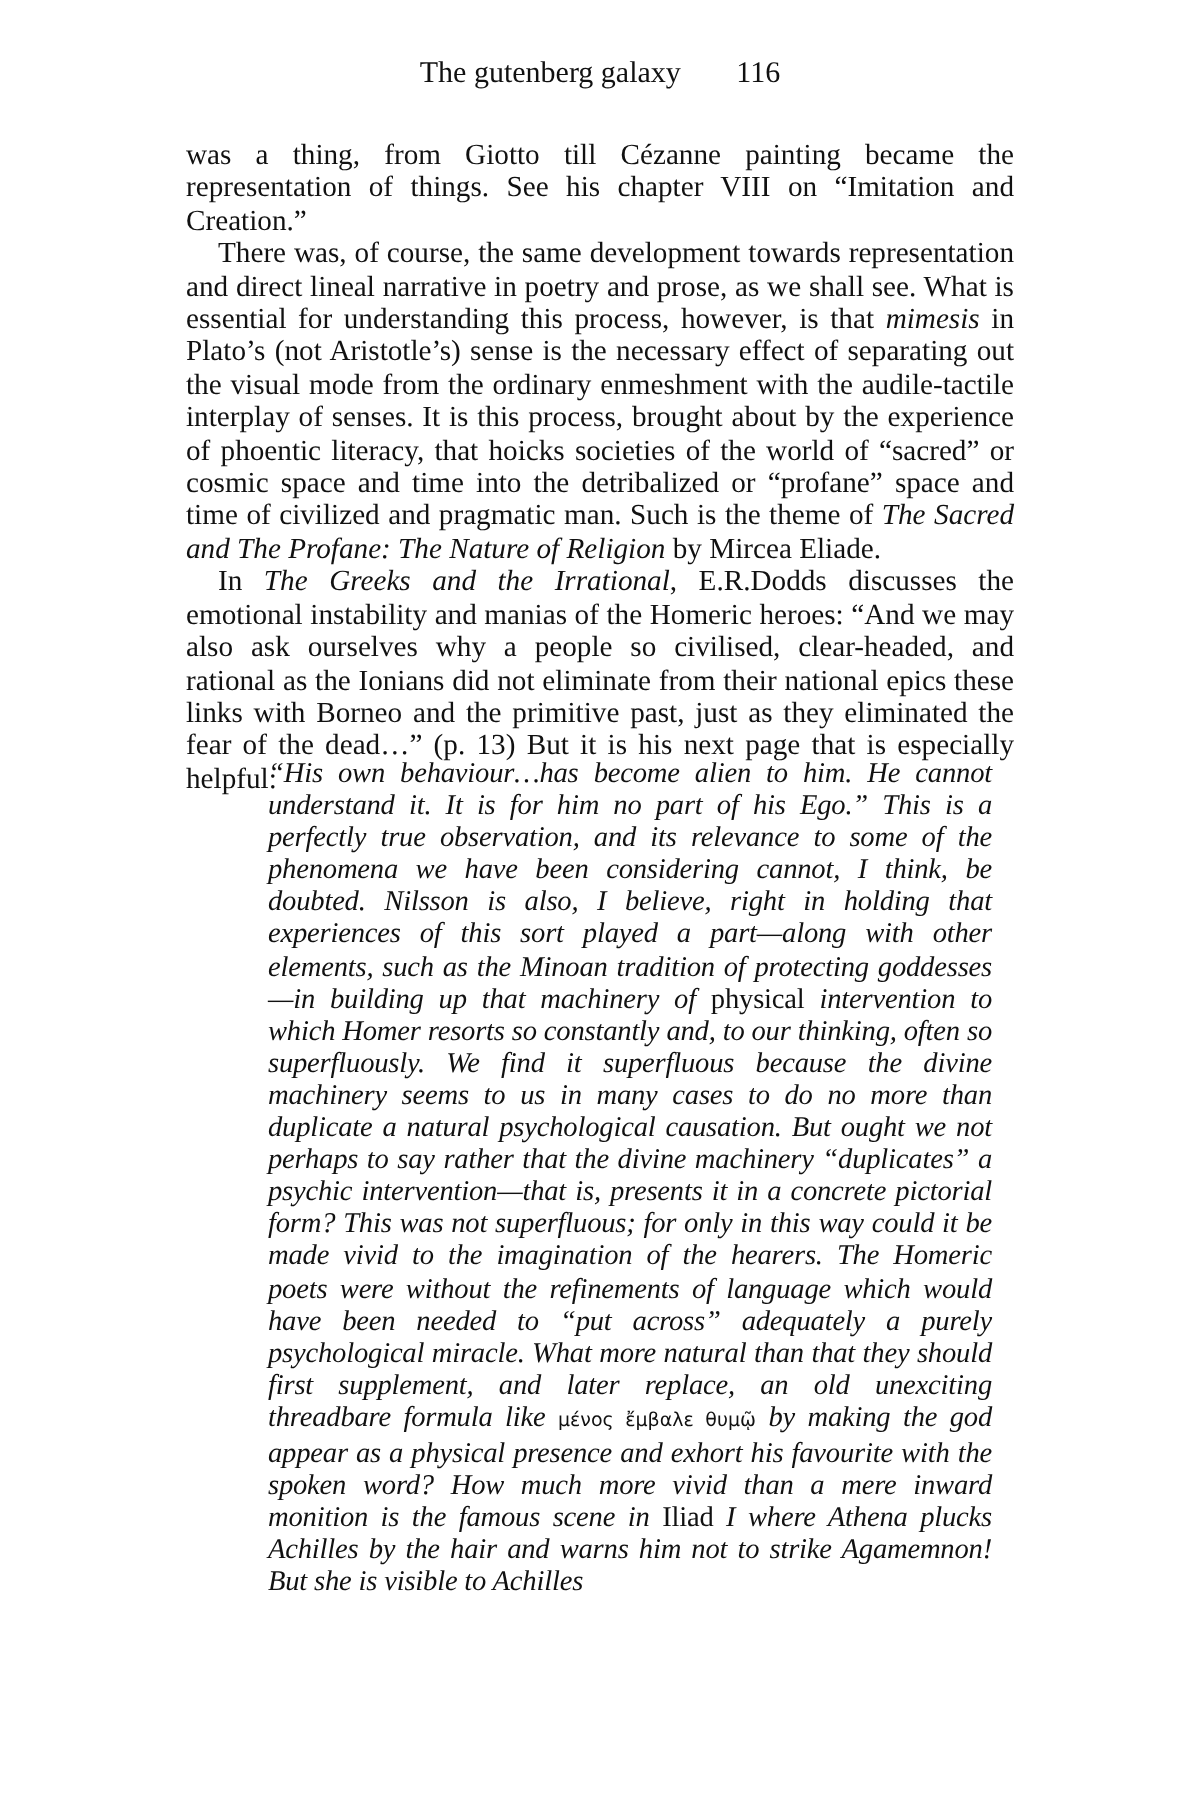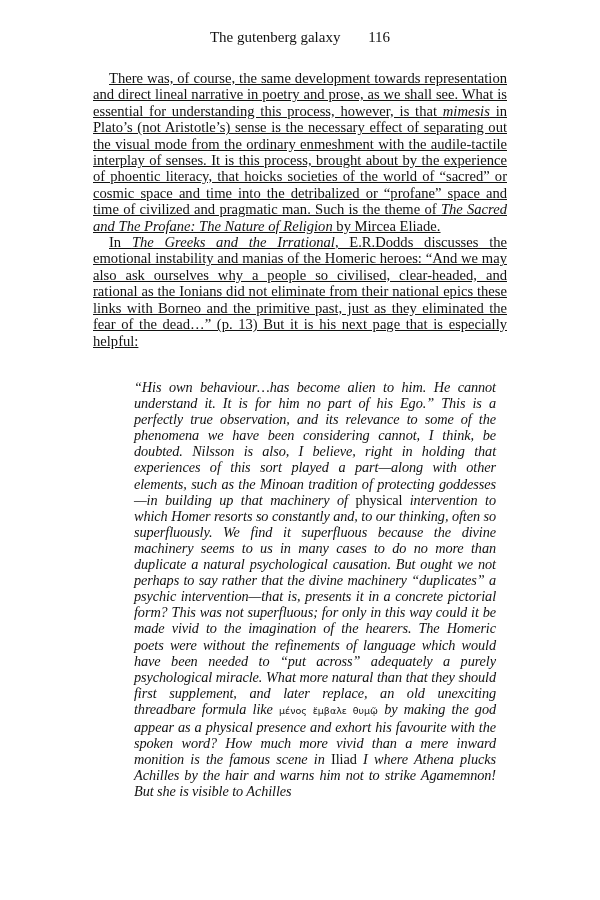--- a/index.html
+++ b/index.html
@@ -31,21 +31,21 @@
       left: 93px;
       width: 414px;
       font-size: 14.6px;
       line-height: 16.4px;
       text-align: justify;
     }
     .body-text p {
       margin: 0;
       text-align: justify;
     }
-    .body-text p.indent { text-indent: 16px; text-decoration: underline; }
+    .body-text p.indent { text-indent: 16px; }
     .body-text .cont { text-indent: 0; }
     .blockquote {
       position: absolute;
       top: 379px;
       left: 134px;
       width: 362px;
       font-size: 14.3px;
       line-height: 16.1px;
       text-align: justify;
       font-style: italic;
@@ -62,20 +62,23 @@
   </style>
 </head>
 <body>
 
 <div class="running-head">
   <span class="title">The gutenberg galaxy</span>
   <span class="pageno">116</span>
 </div>
 
 <div class="body-text">
+  <p class="cont">
+    <span>was a thing, from Giotto till Cézanne painting became the representation of things. See his chapter VIII on “Imitation and Creation.”</span>
+  </p>
   <p class="indent">
     <span>There was, of course, the same development towards representation and direct lineal narrative in poetry and prose, as we shall see. What is essential for understanding this process, however, is that </span><em>mimesis</em><span> in Plato’s (not Aristotle’s) sense is the necessary effect of separating out the visual mode from the ordinary enmeshment with the audile-tactile interplay of senses. It is this process, brought about by the experience of phoentic literacy, that hoicks societies of the world of “sacred” or cosmic space and time into the detribalized or “profane” space and time of civilized and pragmatic man. Such is the theme of </span><em>The Sacred and The Profane: The Nature of Religion</em><span> by Mircea Eliade.</span>
   </p>
   <p class="indent">
     <span>In </span><em>The Greeks and the Irrational</em><span>, E.R.Dodds discusses the emotional instability and manias of the Homeric heroes: “And we may also ask ourselves why a people so civilised, clear-headed, and rational as the Ionians did not eliminate from their national epics these links with Borneo and the primitive past, just as they eliminated the fear of the dead…” (p. 13) But it is his next page that is especially helpful:</span>
   </p>
 </div>
 
 <div class="blockquote">
   <span>“His own behaviour…has become alien to him. He cannot understand it. It is for him no part of his Ego.” This is a perfectly true observation, and its relevance to some of the phenomena we have been considering cannot, I think, be doubted. Nilsson is also, I believe, right in holding that experiences of this sort played a part—along with other elements, such as the Minoan tradition of protecting goddesses—in building up that machinery of </span><span class="roman">physical</span><span> intervention to which Homer resorts so constantly and, to our thinking, often so superfluously. We find it superfluous because the divine machinery seems to us in many cases to do no more than duplicate a natural psychological causation. But ought we not perhaps to say rather that the divine machinery “duplicates” a psychic intervention—that is, presents it in a concrete pictorial form? This was not superfluous; for only in this way could it be made vivid to the imagination of the hearers. The Homeric poets were without the refinements of language which would have been needed to “put across” adequately a purely psychological miracle. What more natural than that they should first supplement, and later replace, an old unexciting threadbare formula like </span><span class="greek">μένος ἔμβαλε θυμῷ</span><span> by making the god appear as a physical presence and exhort his favourite with the spoken word? How much more vivid than a mere inward monition is the famous scene in </span><span class="roman">Iliad</span><span> I where Athena plucks Achilles by the hair and warns him not to strike Agamemnon! But she is visible to Achilles</span>

